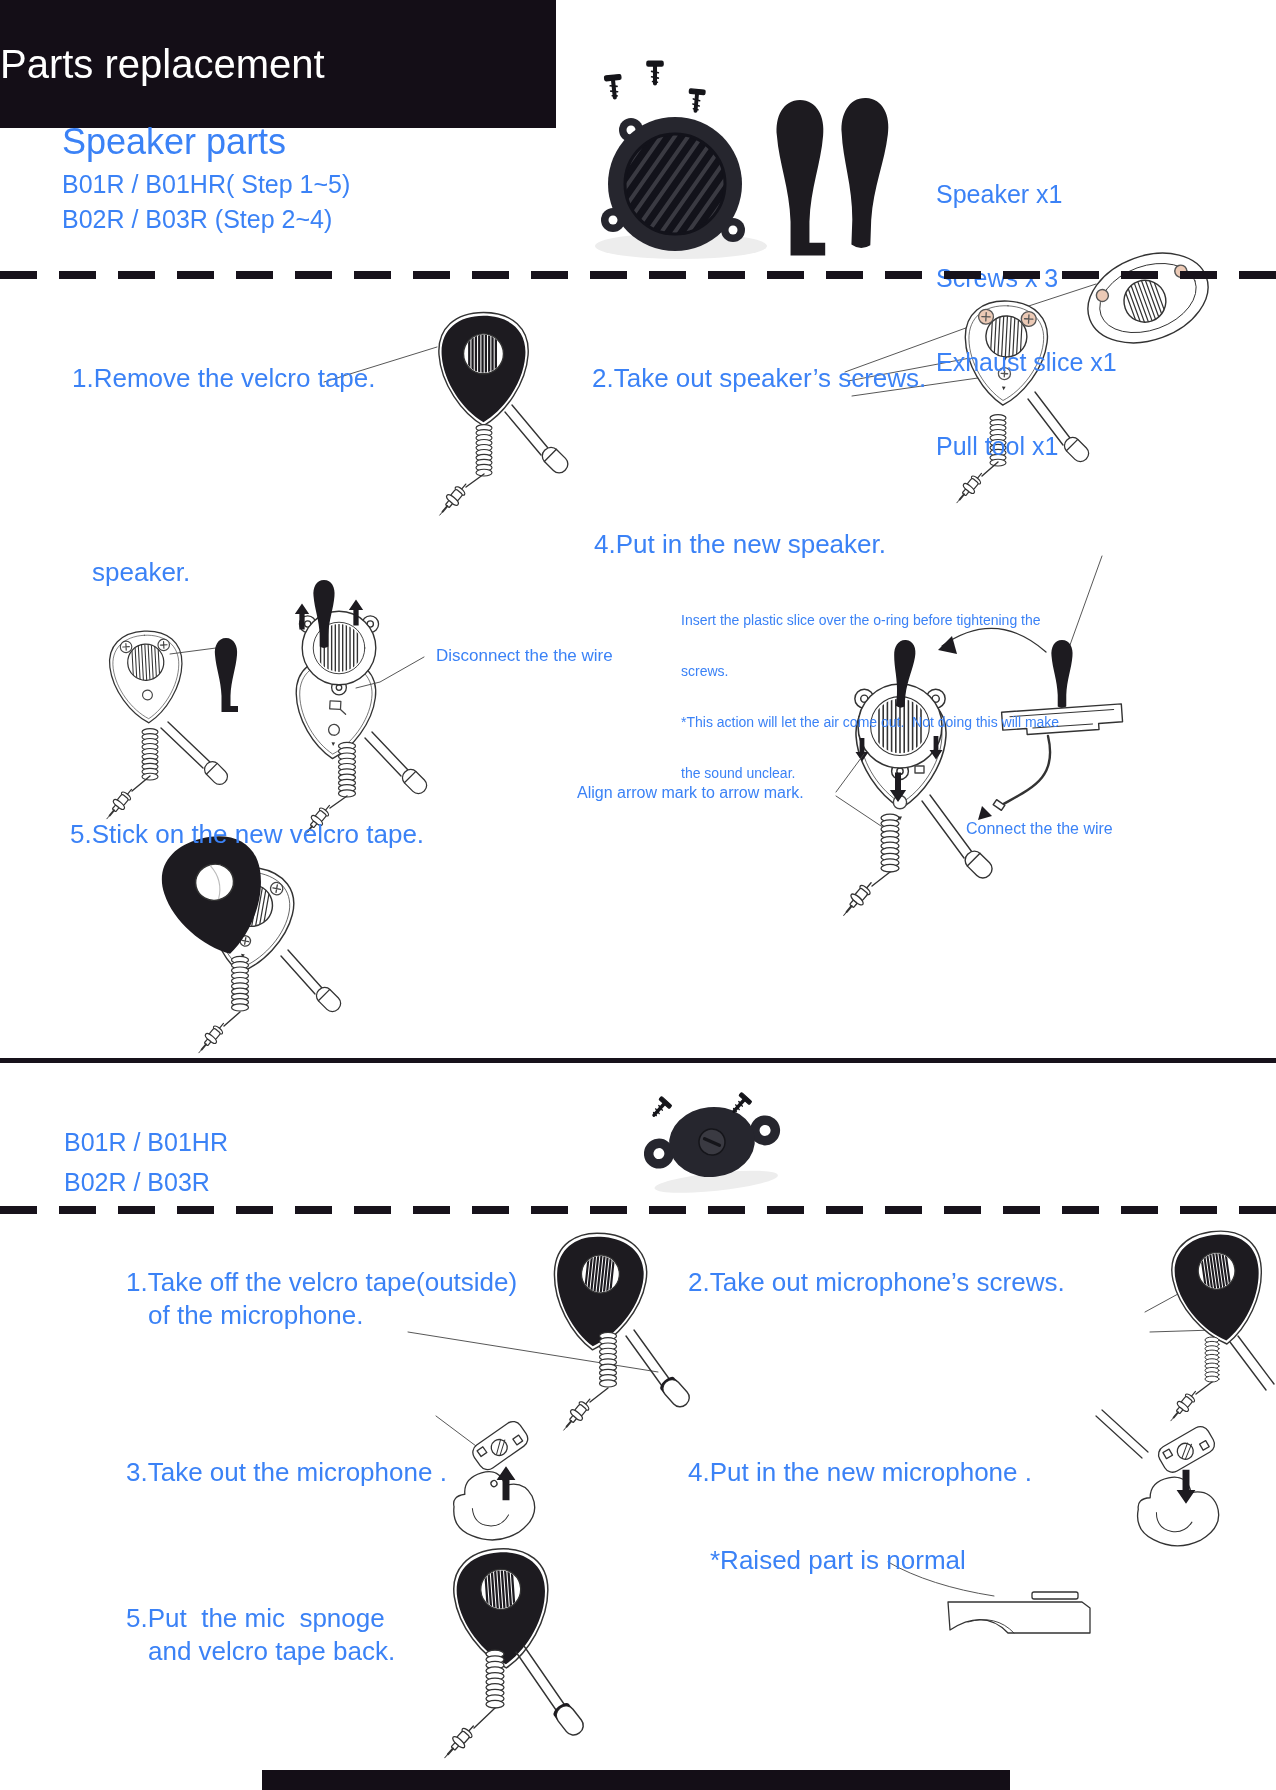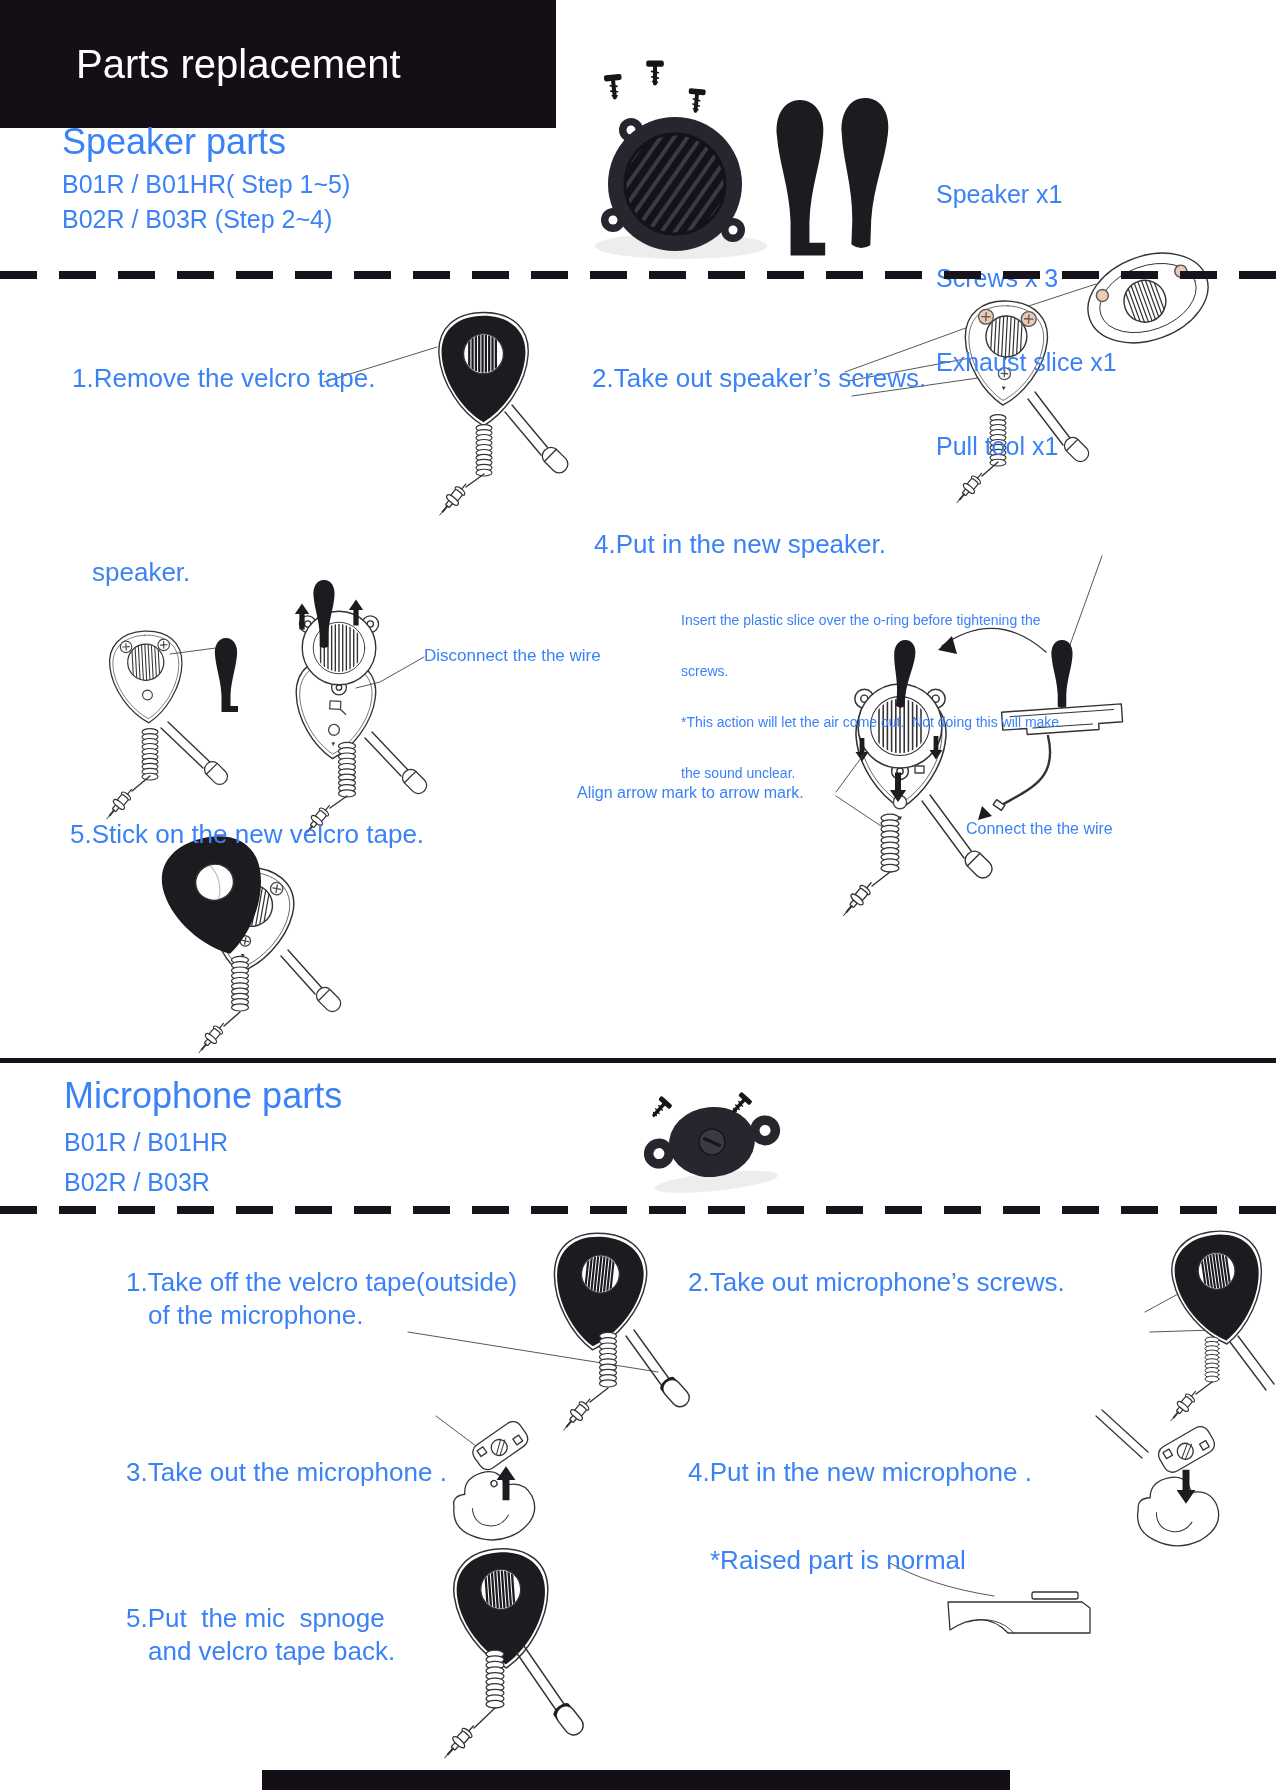--- a/index.html
+++ b/index.html
@@ -1,21 +1,21 @@
 <!DOCTYPE html>
 <html><head>
 <meta charset="utf-8">
 <style>
   *{margin:0;padding:0;box-sizing:border-box}
   html,body{background:#fff}
   #page{position:relative;width:1276px;height:1790px;background:#fff;overflow:hidden;
         font-family:"Liberation Sans",sans-serif;color:#1d1d1f}
   .t{position:absolute;white-space:pre;line-height:1.12;color:#3b82f6}
   .banner{position:absolute;left:0;top:0;width:556px;height:128px;background:#140e17;
-          color:#fff;display:flex;align-items:center;padding-left:76px;font-size:40px}
+          color:#fff;display:flex;align-items:center;font-size:40px}
   .hr-dash{position:absolute;left:0;width:1276px;height:8px;
            background:repeating-linear-gradient(90deg,#17121b 0 37px,transparent 37px 59px)}
   .hr-solid{position:absolute;left:0;width:1276px;height:5px;background:#17121b}
   .bottombar{position:absolute;left:262px;top:1770px;width:748px;height:20px;background:#140e17}
   svg.art{position:absolute;left:0;top:0}
   .fs36{font-size:36px}.fs27{font-size:25px}.fs26{font-size:26px}.fs25{font-size:25px;line-height:28px}
   .fs17{font-size:17px}.fs16{font-size:16px}.fs14{font-size:14px;line-height:17px}
 </style>
 </head>
 <body>
@@ -388,37 +388,36 @@
     <div>Screws x 3</div>
     <div>Exhaust slice x1</div>
     <div>Pull tool x1</div>
   </div>
 
   <div class="hr-dash" style="top:271px"></div>
 
   <div class="t fs26" style="left:72px;top:364px">1.Remove the velcro tape.</div>
   <div class="t fs26" style="left:592px;top:364px">2.Take out speaker’s screws.</div>
   <div class="t fs26" style="left:92px;top:558px">speaker.</div>
-  <div class="t fs17" style="left:424px;top:646px">Disconnect the the wire</div>
+  <div class="t fs17" style="left:436px;top:646px">Disconnect the the wire</div>
   <div class="t fs26" style="left:594px;top:530px">4.Put in the new speaker.</div>
 
   <div class="t fs14" style="left:681px;top:578px">
     <div>Insert the plastic slice over the o-ring before tightening the</div>
     <div>screws.</div>
     <div>*This action will let the air come out.  Not doing this will make</div>
     <div>the sound unclear.</div>
   </div>
 
   <div class="t fs16" style="left:577px;top:784px">Align arrow mark to arrow mark.</div>
   <div class="t fs16" style="left:966px;top:820px">Connect the the wire</div>
   <div class="t fs26" style="left:70px;top:820px">5.Stick on the new velcro tape.</div>
 
   <div class="hr-solid" style="top:1058px"></div>
 
-  <div class="t fs36" style="left:64px;top:1076px">Microphone parts</div>
   <div class="t fs27" style="left:64px;top:1128px">B01R / B01HR</div>
   <div class="t fs27" style="left:64px;top:1168px">B02R / B03R</div>
 
   <div class="hr-dash" style="top:1206px"></div>
 
   <div class="t fs26" style="left:126px;top:1268px">1.Take off the velcro tape(outside)</div>
   <div class="t fs26" style="left:148px;top:1301px">of the microphone.</div>
   <div class="t fs26" style="left:688px;top:1268px">2.Take out microphone’s screws.</div>
   <div class="t fs26" style="left:126px;top:1458px">3.Take out the microphone .</div>
   <div class="t fs26" style="left:688px;top:1458px">4.Put in the new microphone .</div>

